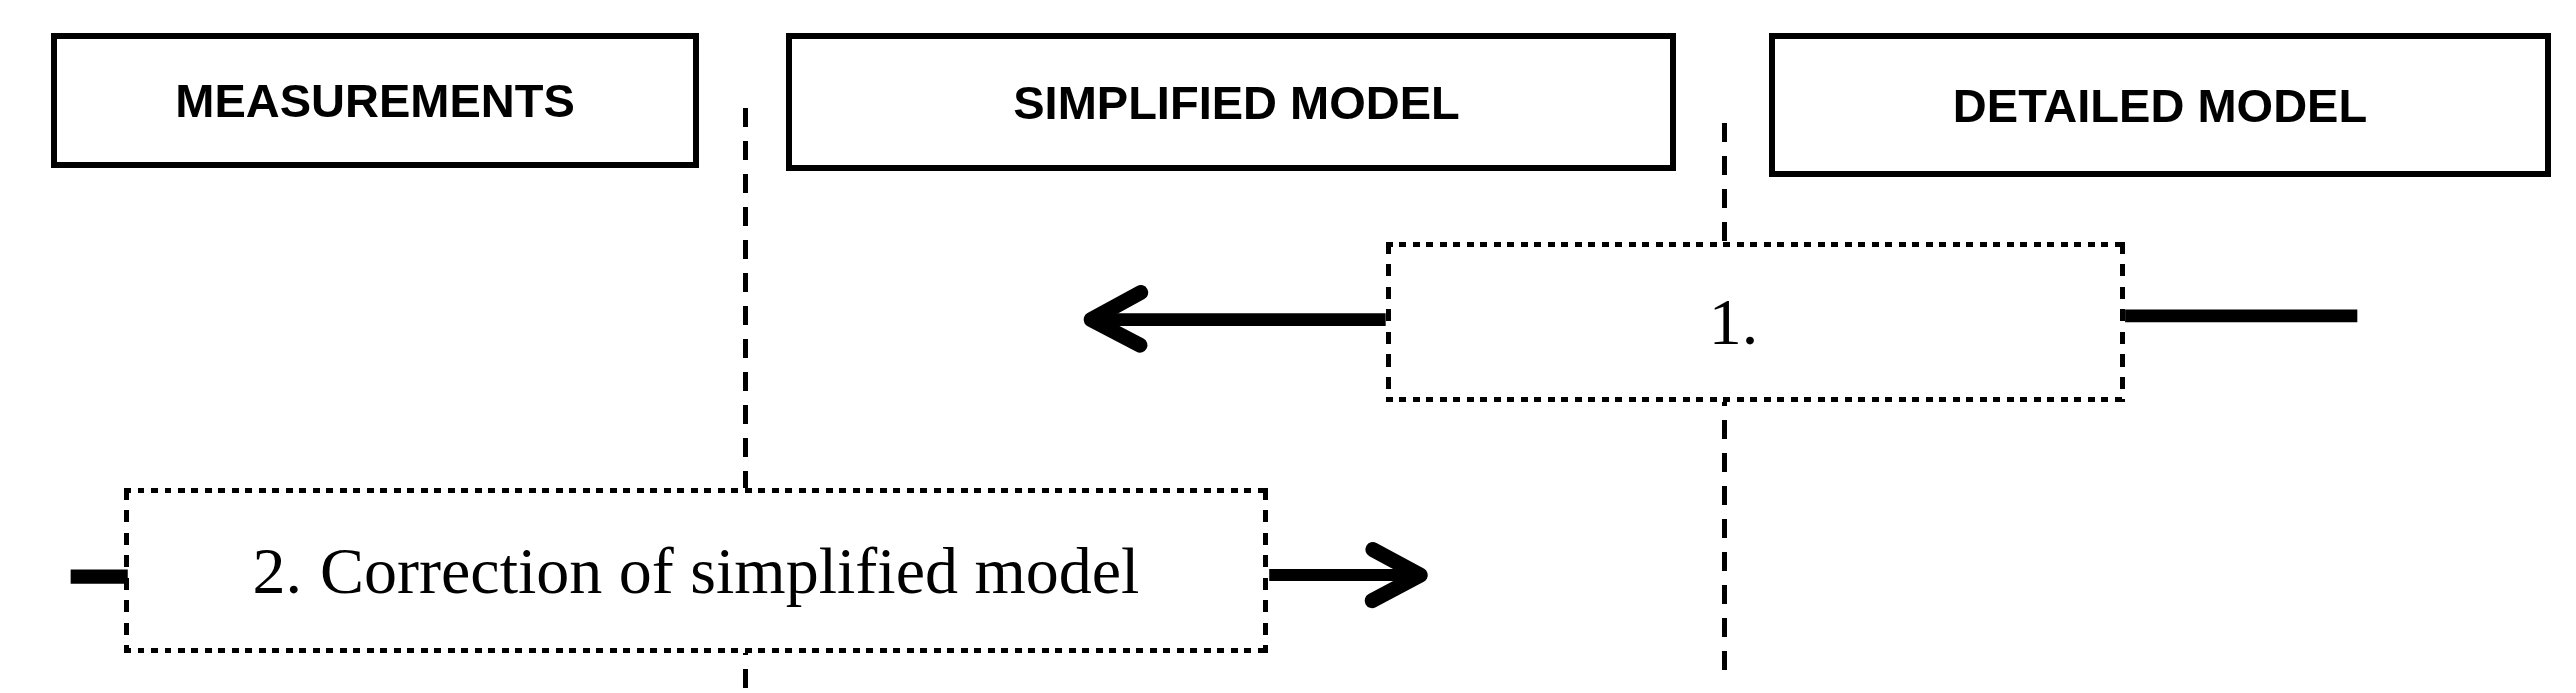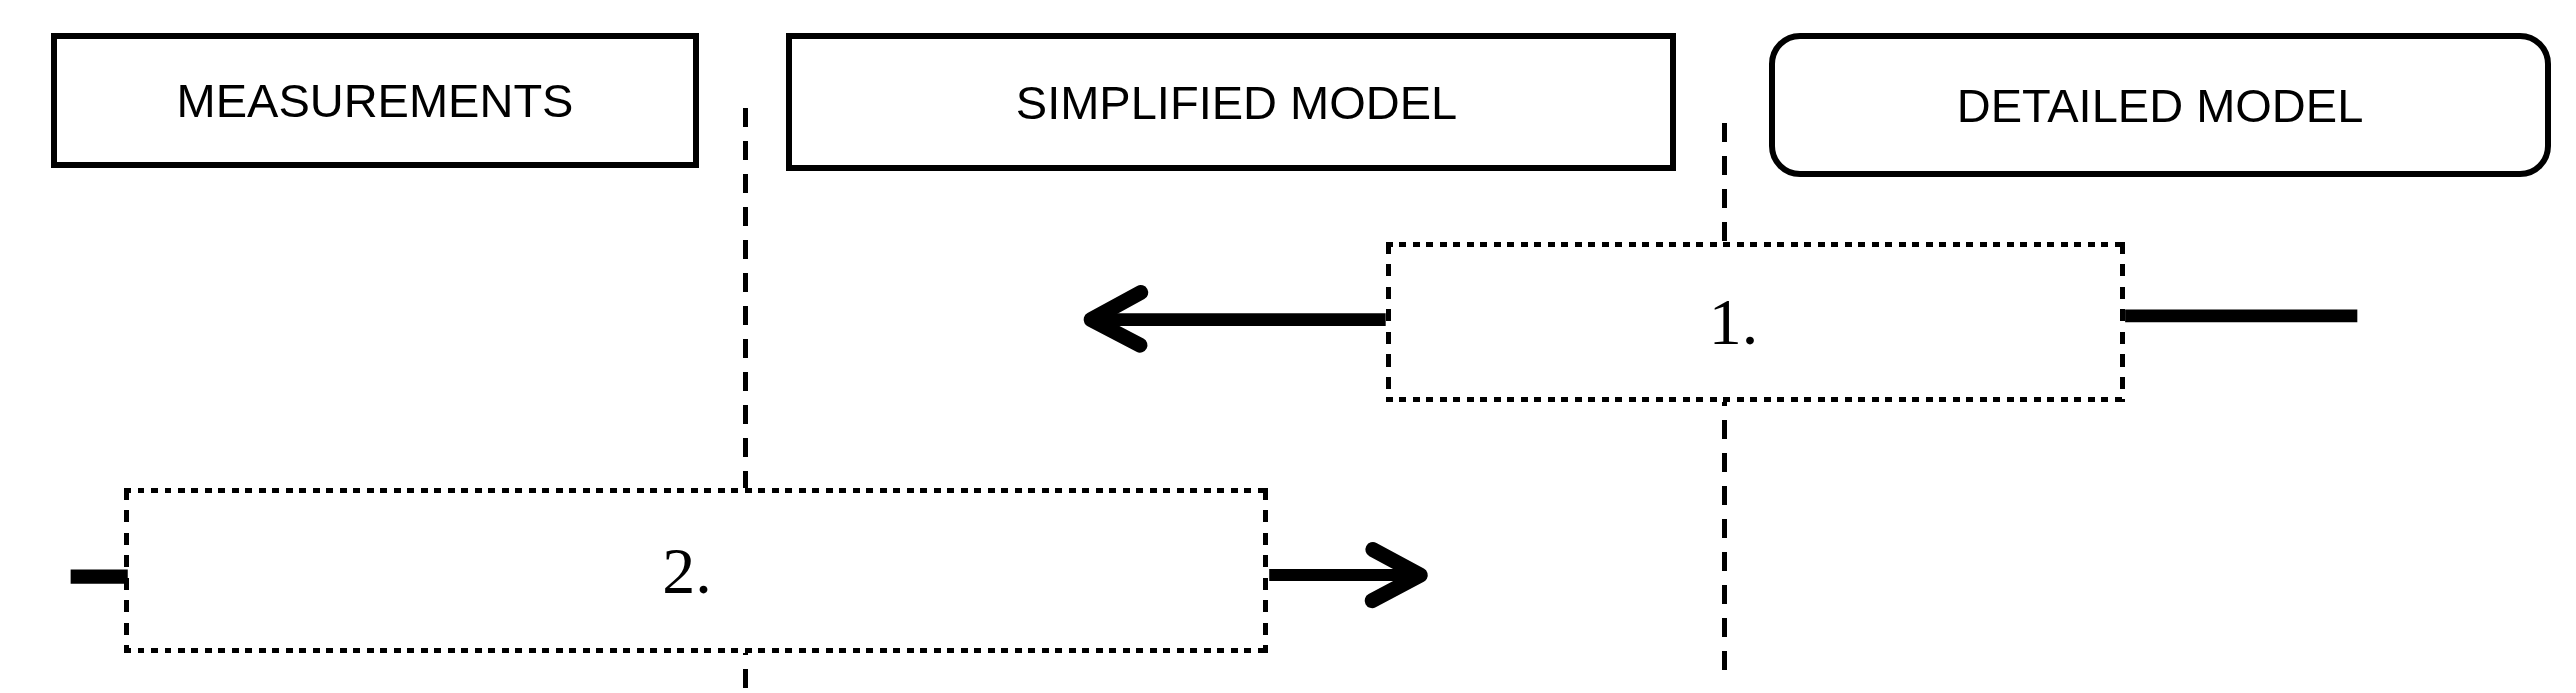--- a/index.html
+++ b/index.html
@@ -20,29 +20,29 @@
   .header-box {
     position: absolute;
     z-index: 2;
     box-sizing: border-box;
     border: 6.8px solid #000;
     background: #ffffff;
     display: flex;
     align-items: center;
     justify-content: center;
     font-family: "Liberation Sans", sans-serif;
-    font-weight: normal;
+    font-weight: bold;
     font-size: 47px;
     letter-spacing: 0px;
     color: #000;
     white-space: nowrap;
   }
   .header-measurements { left: 51px;  top: 33px; width: 648px;  height: 135px; }
   .header-simplified   { left: 786px; top: 33px; width: 890px; height: 138px; padding-left: 11px; }
-  .header-detailed     { left: 1769px; top: 33px; width: 782px; height: 144px; border-radius: 31px; }
+  .header-detailed     { left: 1769px; top: 33px; width: 782px; height: 144px; }
 
   
   .divider {
     position: absolute;
     z-index: 1;
     width: 5.3px;
     background-image: repeating-linear-gradient(180deg, #000 0 19px, transparent 19px 33px);
   }
   .divider-left  { left: 743px;  top: 108px; height: 580px; }
   .divider-right { left: 1722px; top: 123px; height: 558px; }
@@ -105,20 +105,21 @@
   <div class="header-box header-detailed">
     <span>DETAILED MODEL</span>
   </div>
 
   <div class="dotted-box box-reduction">
     <span class="step-number gap-wide">1.</span>
   </div>
 
   <div class="dotted-box box-correction">
     <span class="step-number gap-narrow">2.</span>
+    <span>Correction of simplified model</span>
   </div>
 
   <svg class="connector-layer" width="2576" height="694" viewBox="0 0 3428 923">
 
     <g>
       <line x1="1844" y1="425" x2="1466" y2="425" stroke="#000" stroke-width="17"></line>
       <polyline points="1518,389 1452,425 1517,459" fill="none" stroke="#000" stroke-width="20" stroke-linecap="round" stroke-linejoin="round"></polyline>
     </g>
 
     <g>

